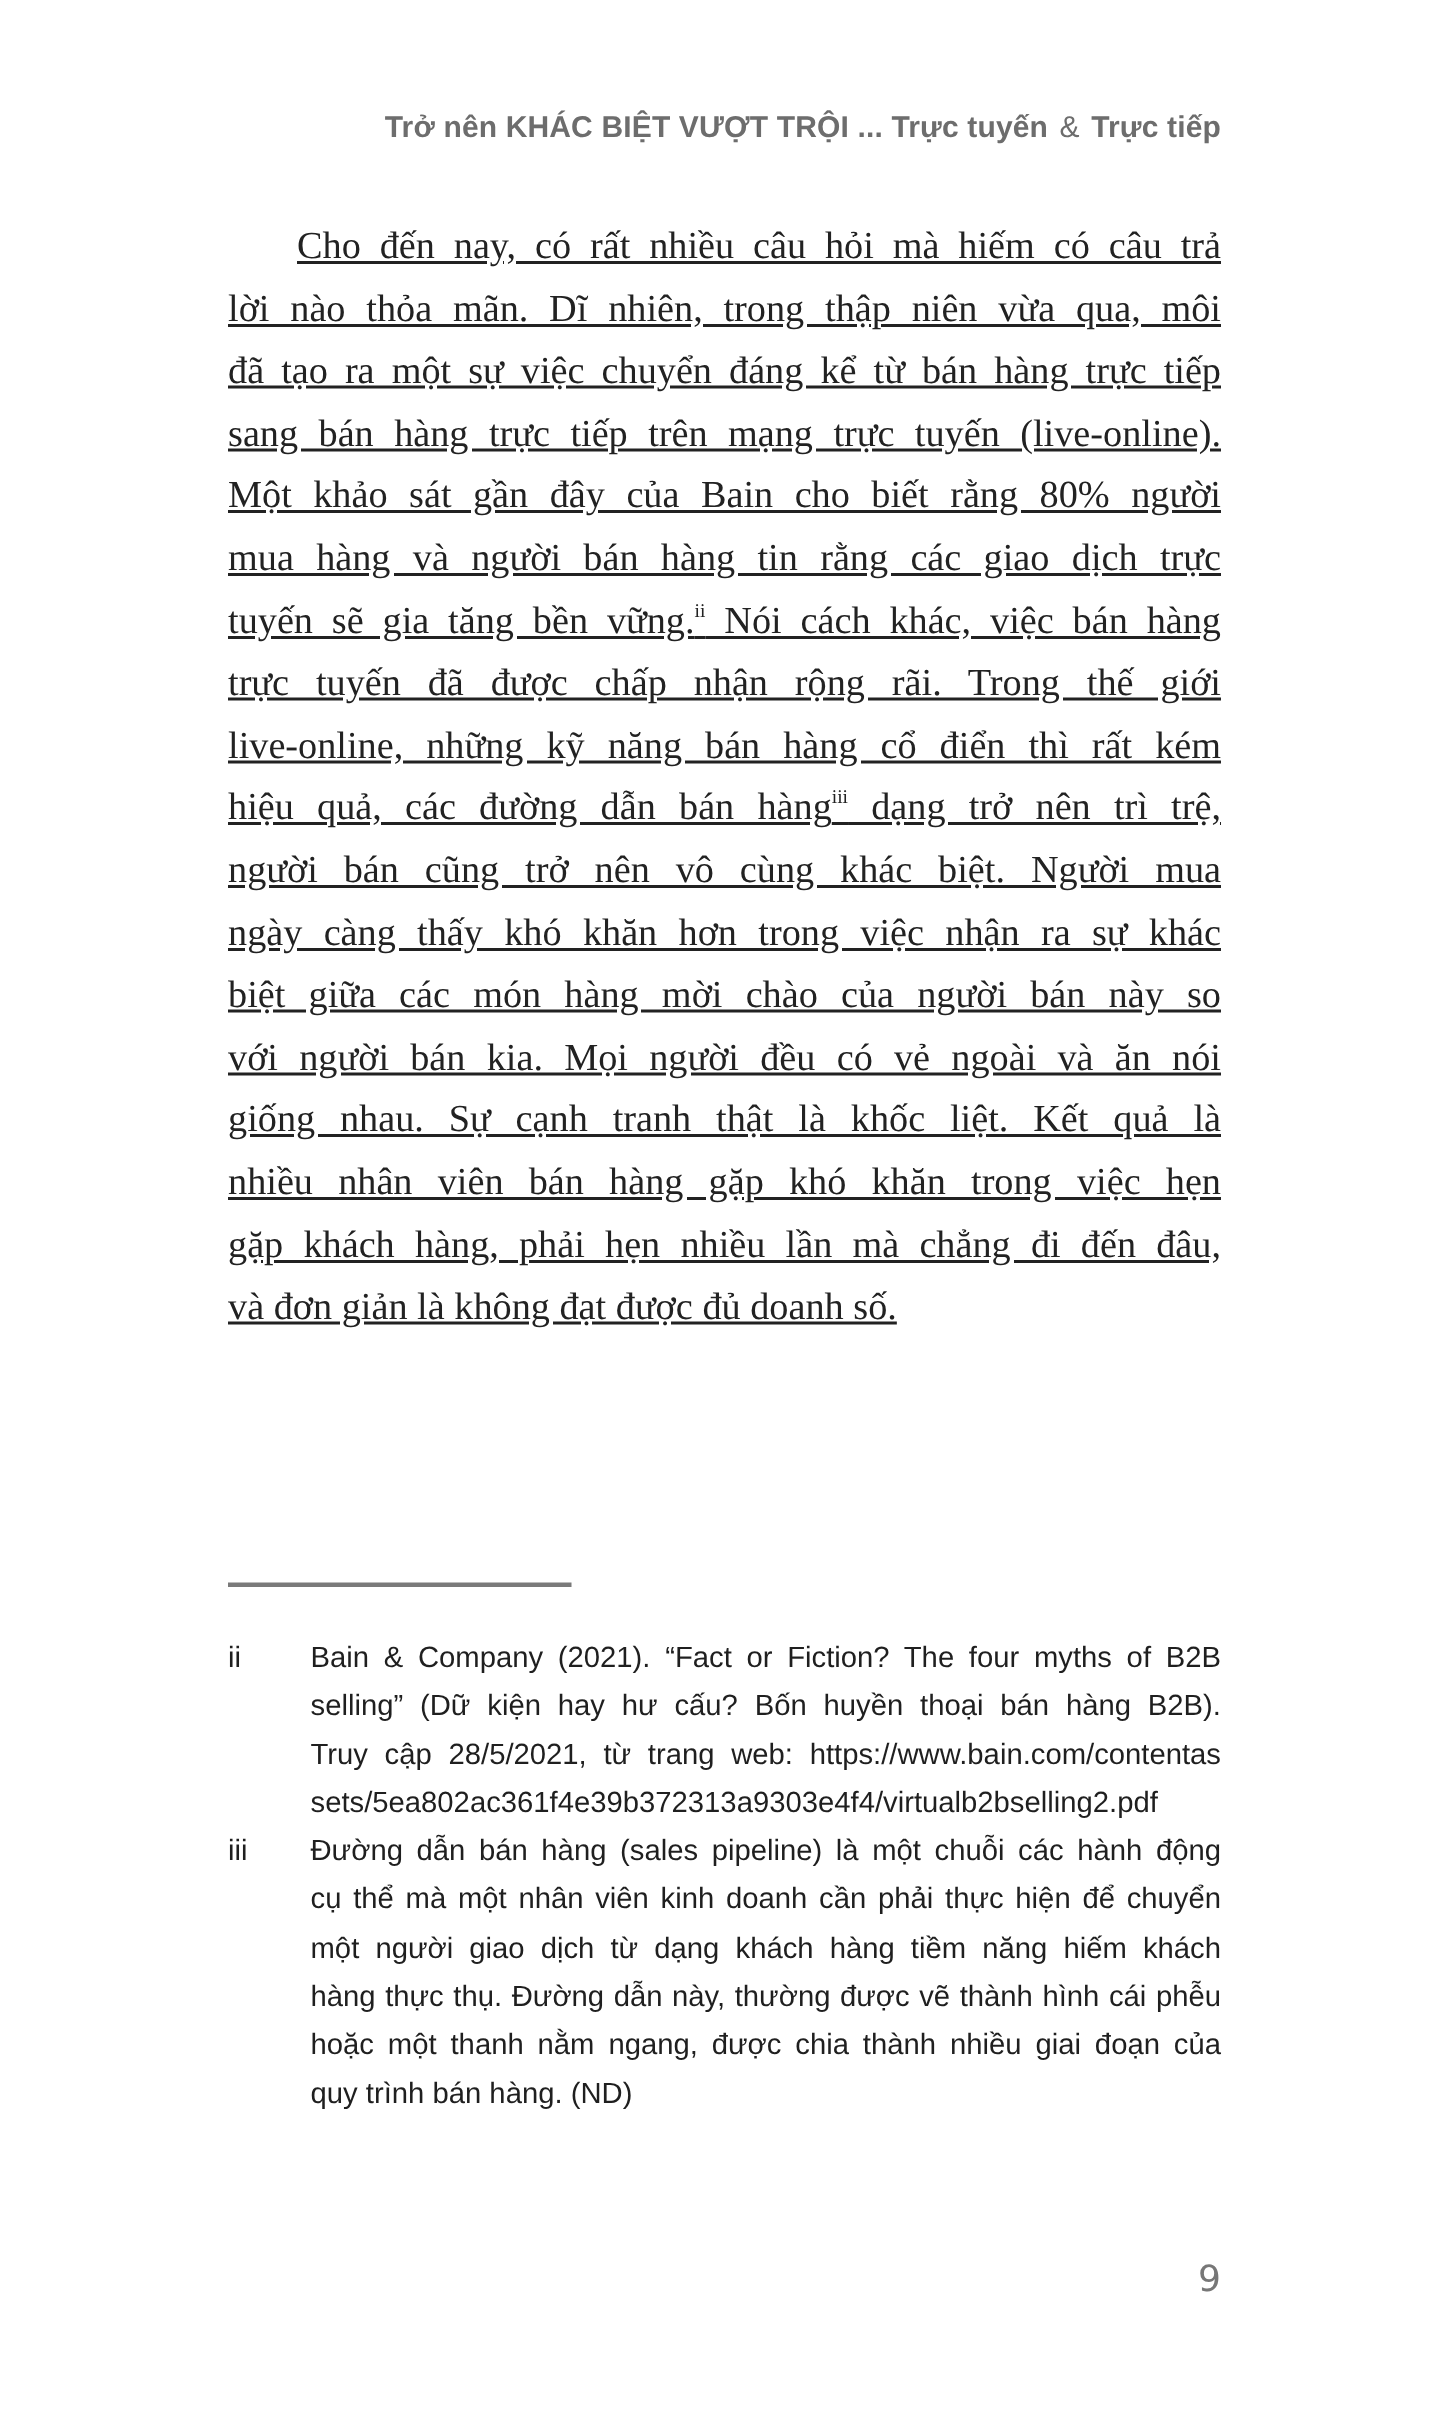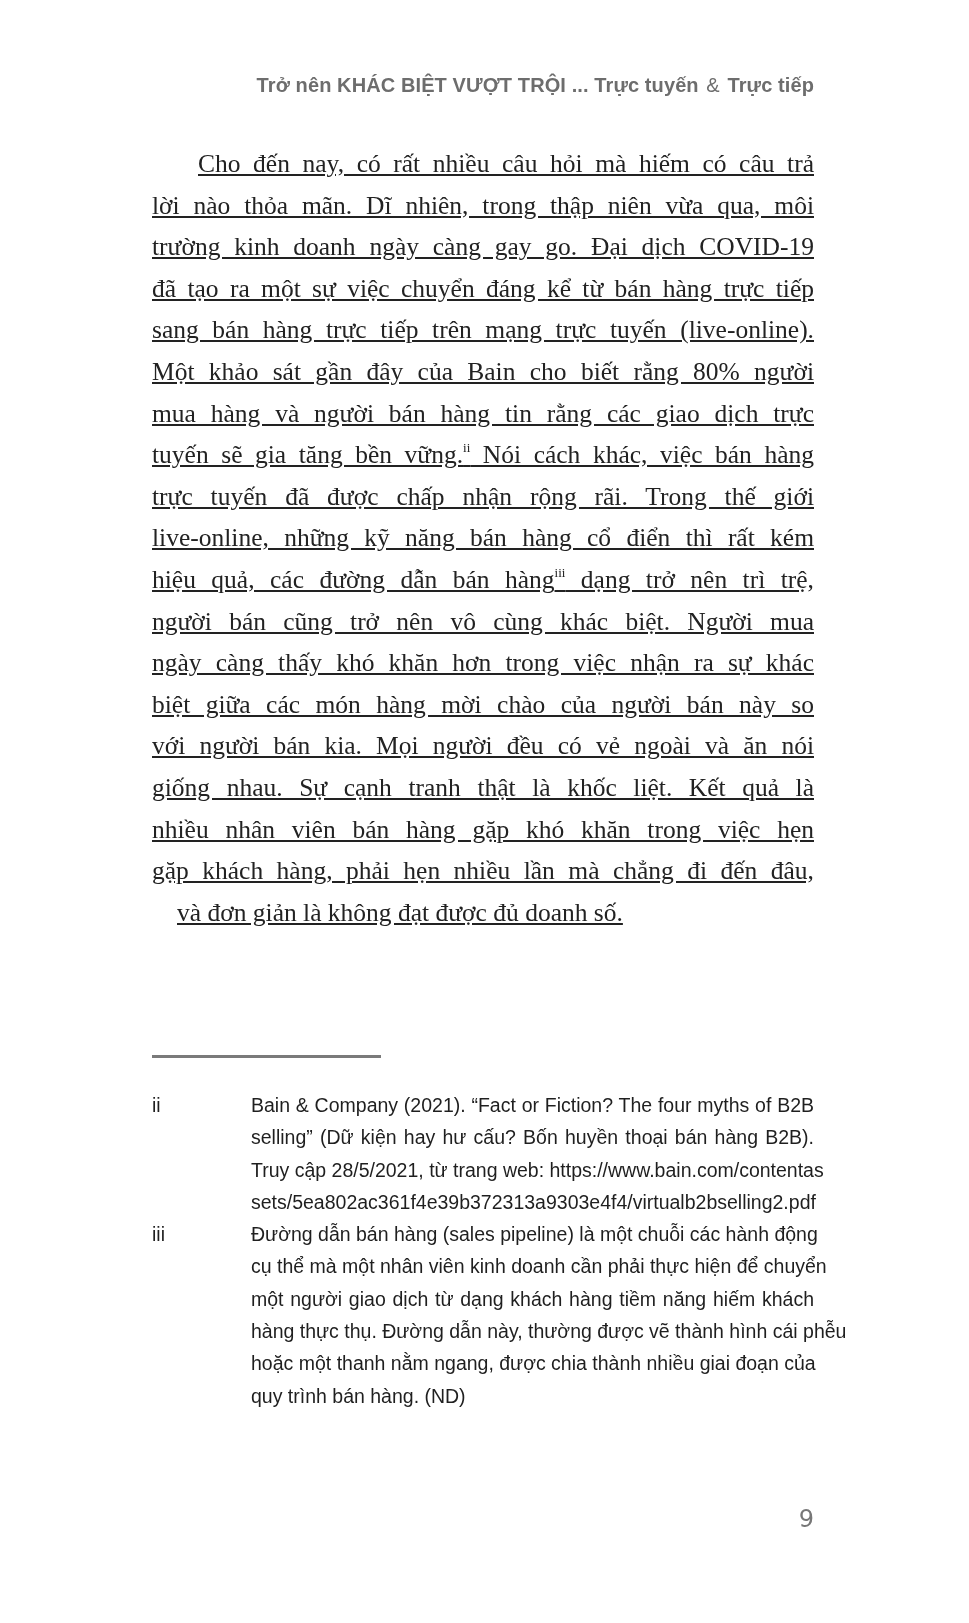--- a/index.html
+++ b/index.html
@@ -52,21 +52,20 @@
       text-align: justify;
       text-align-last: justify;
       height: 41.6px;
       text-decoration: underline;
     }
     .body-text .line.first {
       padding-left: 46px;
     }
     .body-text .line.last {
       text-align-last: left;
-      margin-left: 25px;
     }
     .body-text sup {
       font-size: 13px;
       line-height: 0;
       vertical-align: 11px;
     }
     .footnote-rule {
       position: absolute;
       left: 152px;
       top: 1055px;
@@ -91,21 +90,20 @@
     .footnote .marker {
       position: absolute;
       left: 0;
       top: 0;
     }
     .footnote .fn-line {
       display: block;
       white-space: nowrap;
       text-align: justify;
       text-align-last: justify;
-      margin-left: 44px;
     }
     .footnote .fn-line.last {
       text-align-last: left;
     }
     .page-number {
       position: absolute;
       top: 1505px;
       right: 155px;
       font-family: "DejaVu Sans", sans-serif;
       font-size: 24px;
@@ -120,21 +118,20 @@
 
   <div class="running-header">
     <span>Trở nên KHÁC BIỆT VƯỢT TRỘI ... Trực tuyến</span>
     <span class="amp">&amp;</span>
     <span>Trực tiếp</span>
   </div>
 
   <div class="body-text">
     <span class="line first">Cho đến nay, có rất nhiều câu hỏi mà hiếm có câu trả</span>
     <span class="line">lời nào thỏa mãn. Dĩ nhiên, trong thập niên vừa qua, môi</span>
-    <span class="line">trường kinh doanh ngày càng gay go. Đại dịch COVID-19</span>
     <span class="line">đã tạo ra một sự việc chuyển đáng kể từ bán hàng trực tiếp</span>
     <span class="line">sang bán hàng trực tiếp trên mạng trực tuyến (live-online).</span>
     <span class="line">Một khảo sát gần đây của Bain cho biết rằng 80% người</span>
     <span class="line">mua hàng và người bán hàng tin rằng các giao dịch trực</span>
     <span class="line"><span>tuyến sẽ gia tăng bền vững.</span><sup>ii</sup><span> Nói cách khác, việc bán hàng</span></span>
     <span class="line">trực tuyến đã được chấp nhận rộng rãi. Trong thế giới</span>
     <span class="line">live-online, những kỹ năng bán hàng cổ điển thì rất kém</span>
     <span class="line"><span>hiệu quả, các đường dẫn bán hàng</span><sup>iii</sup><span> dạng trở nên trì trệ,</span></span>
     <span class="line">người bán cũng trở nên vô cùng khác biệt. Người mua</span>
     <span class="line">ngày càng thấy khó khăn hơn trong việc nhận ra sự khác</span>

